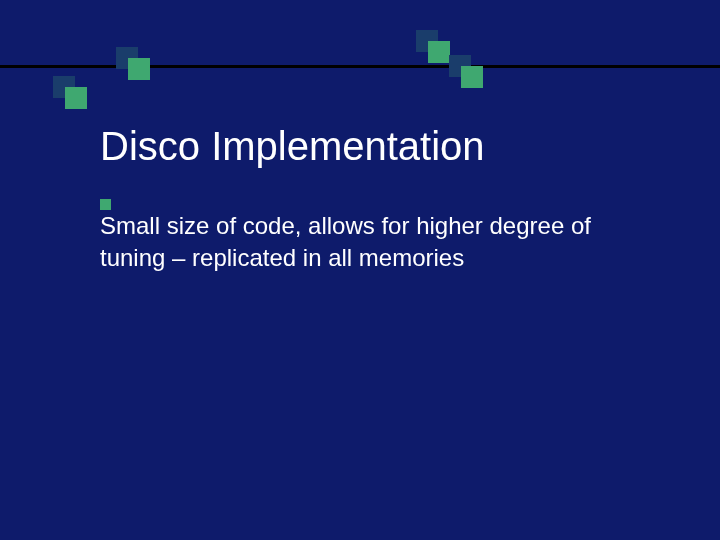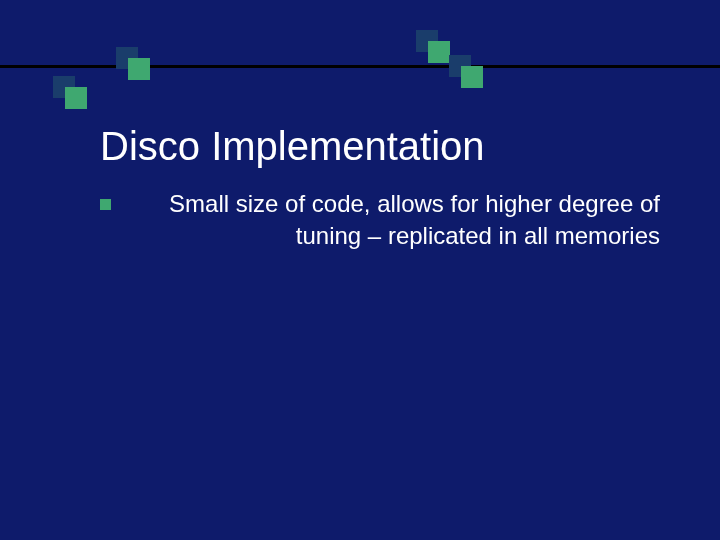--- a/index.html
+++ b/index.html
@@ -1,15 +1,15 @@
 <!DOCTYPE html>
 <html><head>
 <meta charset="utf-8">
 <style>
-  * { margin: 0; padding: 0; box-sizing: border-box; text-align: right; }
+  * { margin: 0; padding: 0; box-sizing: border-box; }
   html, body { width: 720px; height: 540px; overflow: hidden; }
   body {
     background: #0e1b6b;
     font-family: Verdana, Geneva, sans-serif;
     color: #ffffff;
     position: relative;
   }
   .deco {
     position: absolute;
     top: 0;
@@ -45,20 +45,21 @@
   .content {
     position: absolute;
     left: 100px;
     top: 188px;
     width: 560px;
   }
   .bullet-item {
     display: flex;
     align-items: flex-start;
     margin-bottom: 4px;
+    flex-direction: column;
   }
   .bullet-marker {
     flex: 0 0 auto;
     width: 11px;
     height: 11px;
     background: #3fa870;
     margin-top: 11px;
     margin-right: 20px;
   }
   .bullet-text {

